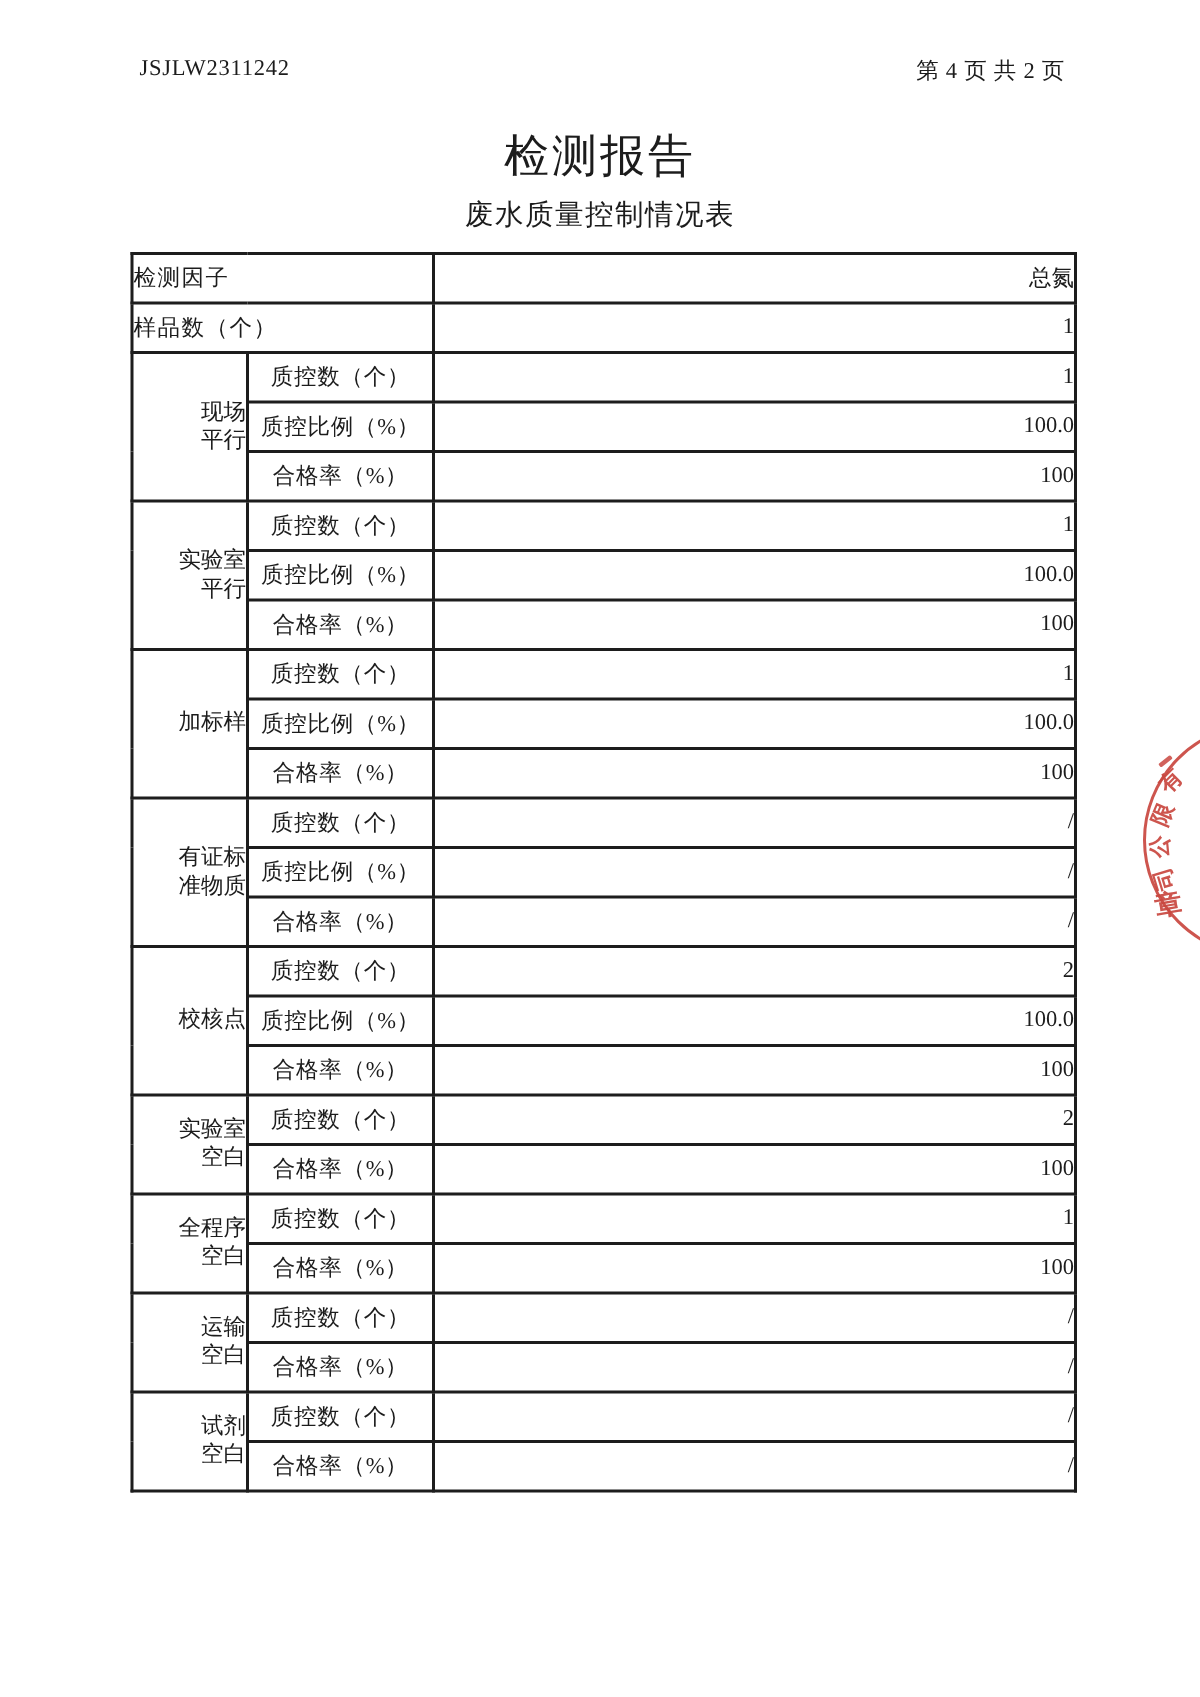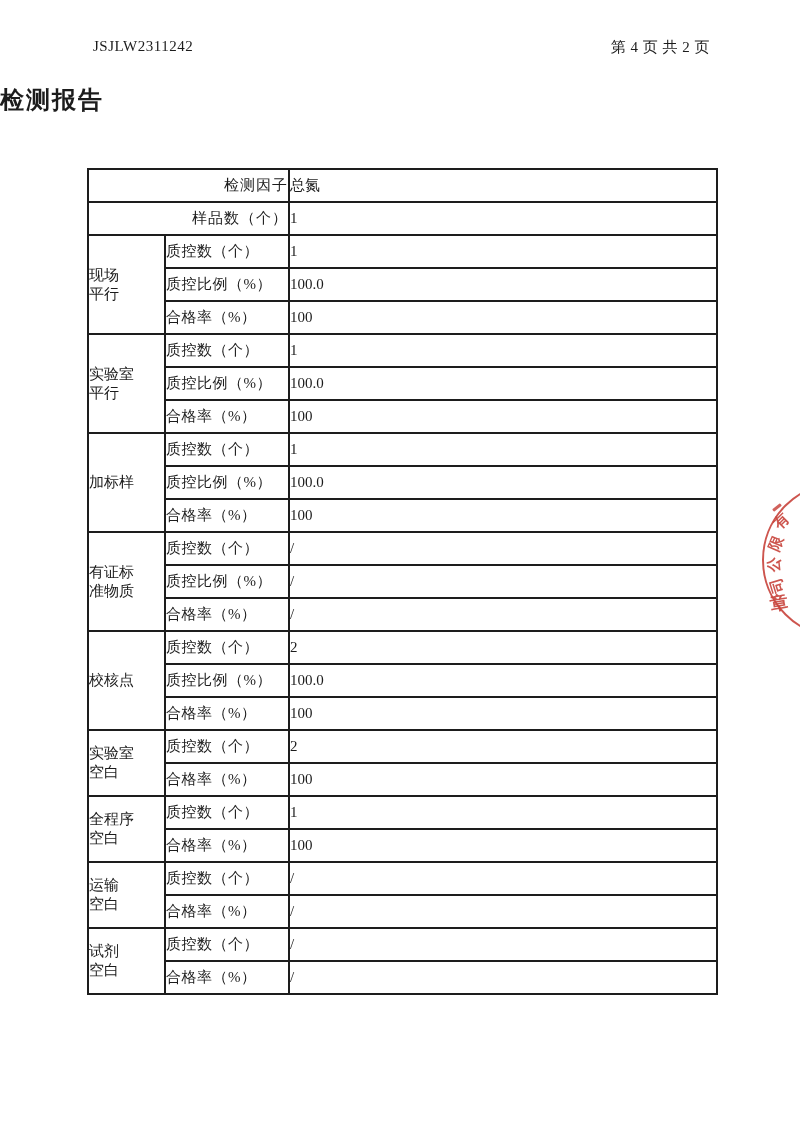--- a/index.html
+++ b/index.html
@@ -14,44 +14,44 @@
   }
   
   .doc-header {
     position:absolute; top:38px; left:93px; right:90px;
     display:flex; justify-content:space-between;
     font-size:15px; letter-spacing:0.5px;
   }
   
   .title {
     position:absolute; top:84px; left:0; width:100%;
-    font-size:24px; font-weight:bold;
+    text-align:center; font-size:30px; font-weight:normal;
     letter-spacing:2px;
   }
   .subtitle {
     position:absolute; top:130px; left:0; width:100%;
     text-align:center; font-size:19px; letter-spacing:1px;
   }
   
   table.qc {
     position:absolute; left:87px; top:168px;
     width:629px; border-collapse:collapse; table-layout:fixed;
   }
   table.qc td {
     border:2px solid #1d1d1d;
     height:31px;
     font-size:15px;
     padding:0;
     vertical-align:middle;
     background:#fff;
   }
-  td.c-group  { text-align:left; line-height:19px; }
-  td.c-label  { text-align:left; padding-left:6px; letter-spacing:0.5px;margin-left:48px; }
-  td.c-merged { text-align:right; letter-spacing:1px; }
-  td.c-value  { text-align:left; }
+  td.c-group  { text-align:right; line-height:19px; }
+  td.c-label  { text-align:center; padding-left:6px; letter-spacing:0.5px;margin-left:48px; }
+  td.c-merged { text-align:left; letter-spacing:1px; }
+  td.c-value  { text-align:right; }
   
   .seal-circle {
     position:absolute; left:762px; top:482px;
     width:156px; height:156px;
     border:2.5px solid #c9473f;
     border-radius:50%;
     box-sizing:border-box;
     opacity:0.92;
   }
   .seal-char {
@@ -76,20 +76,21 @@
 <body>
 
 <div class="page">
 
   <div class="doc-header">
     <span>JSJLW2311242</span>
     <span>第 4 页 共 2 页</span>
   </div>
 
   <div class="title">检测报告</div>
+  <div class="subtitle">废水质量控制情况表</div>
 
   <table class="qc">
     <colgroup>
       <col style="width:77px">
       <col style="width:124px">
       <col style="width:428px">
     </colgroup>
     <tbody id="qc-tbody">
         <tr>
           <td class="c-merged" colspan="2">检测因子</td>

